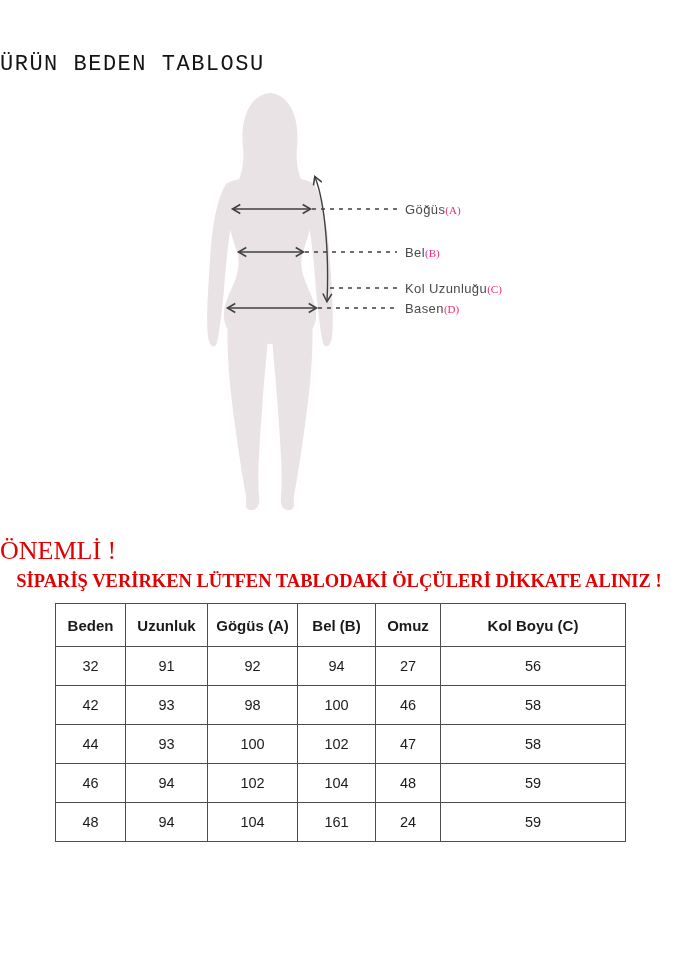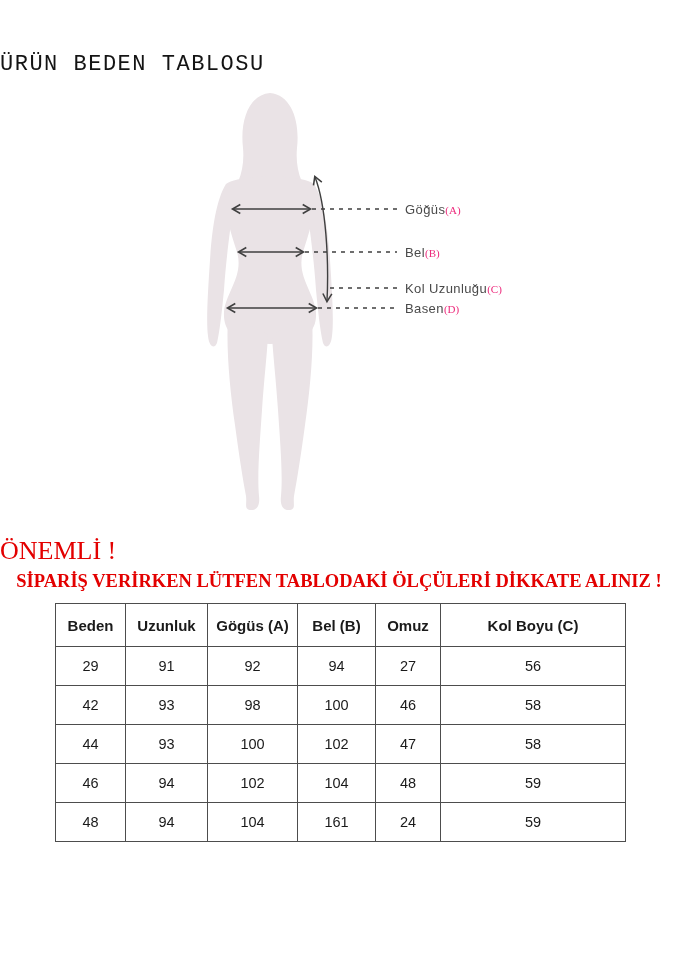--- a/index.html
+++ b/index.html
@@ -136,21 +136,21 @@
         <th>Beden</th>
         <th>Uzunluk</th>
         <th>Gögüs (A)</th>
         <th>Bel (B)</th>
         <th>Omuz</th>
         <th>Kol Boyu (C)</th>
       </tr>
     </thead>
     <tbody>
         <tr>
-          <td>29</td>
+          <td>32</td>
           <td>91</td>
           <td>92</td>
           <td>94</td>
           <td>27</td>
           <td>56</td>
         </tr>
         <tr>
           <td>42</td>
           <td>93</td>
           <td>98</td>

